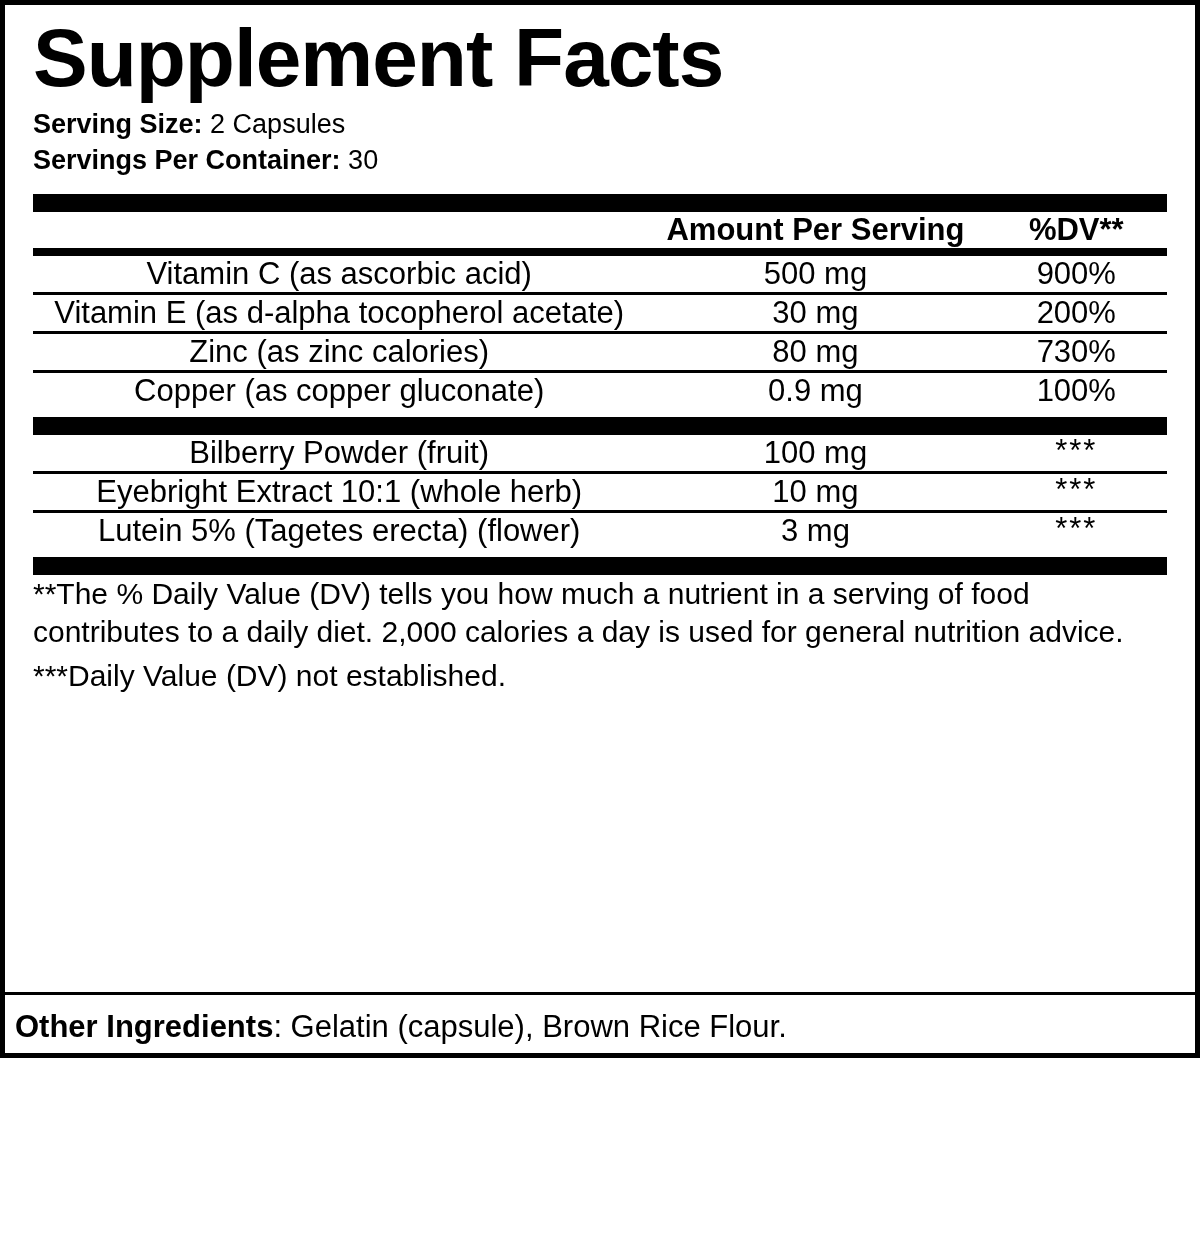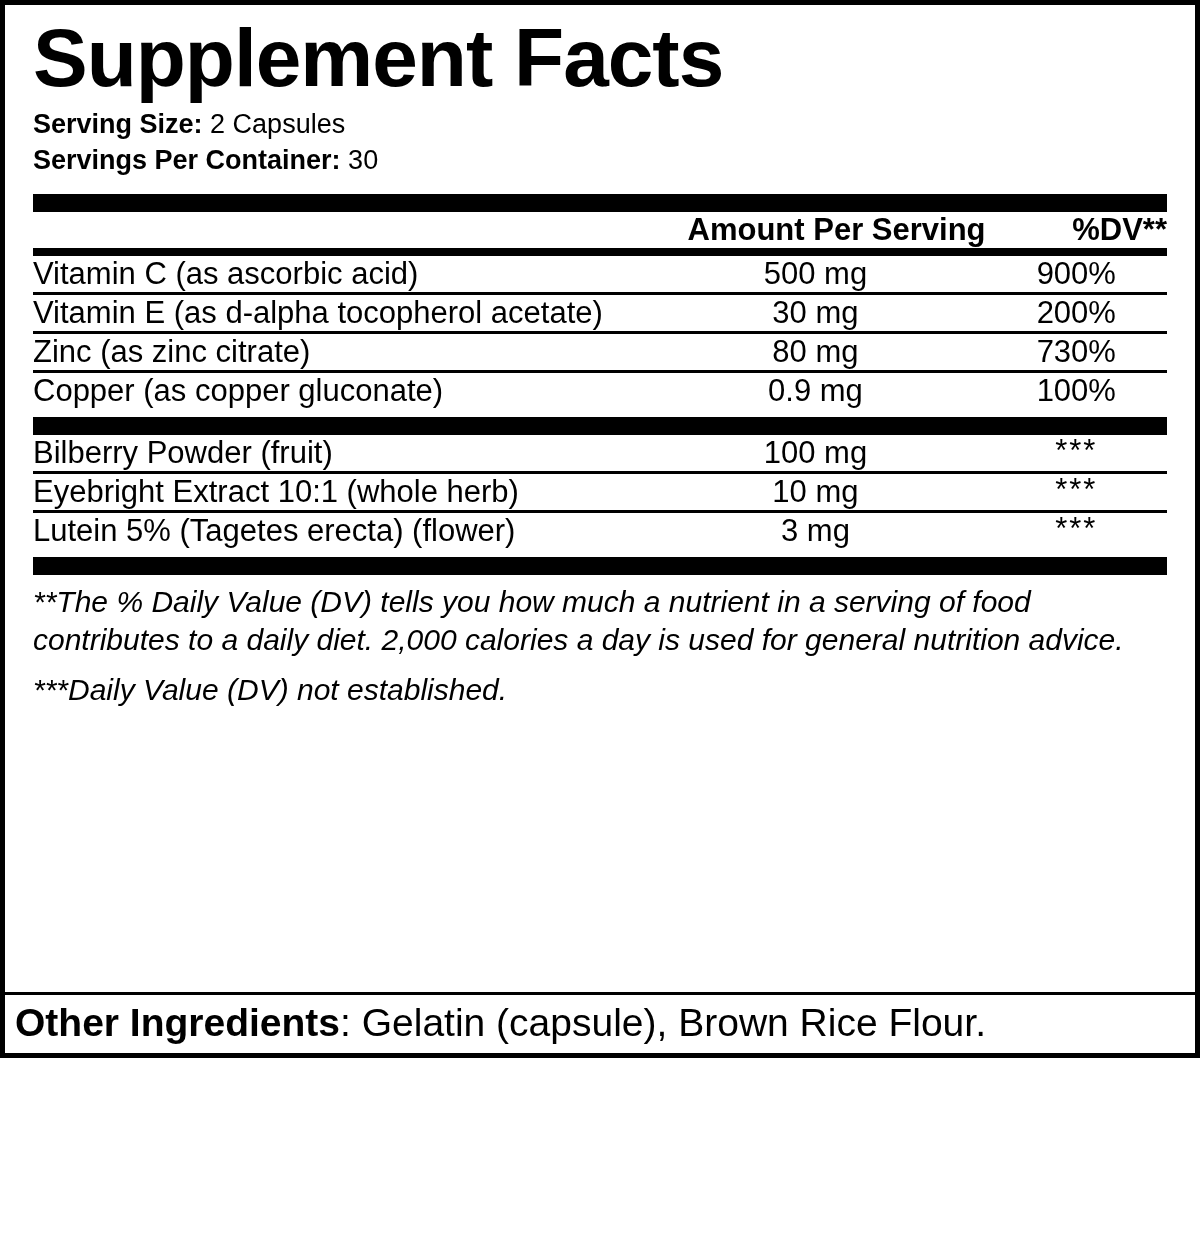--- a/index.html
+++ b/index.html
@@ -49,20 +49,21 @@
     background: #000000;
   }
   table.facts {
     width: 100%;
     border-collapse: collapse;
     table-layout: fixed;
   }
   table.facts td {
     padding: 0;
     vertical-align: bottom;
+    text-align: center;
   }
   .col-name  { width: 54%; }
   .col-amt   { width: 30%; }
   .col-dv    { width: 16%; }
 
   .hdr td {
     font-size: 31px;
     font-weight: 700;
     text-align: right;
     padding: 8px 0 6px 0;
@@ -86,36 +87,35 @@
     line-height: 0.9;
     letter-spacing: 2px;
   }
   .row-sep {
     height: 3px;
     background: #000000;
   }
   .footnotes {
     font-size: 30px;
     line-height: 1.26;
-    padding-top: 8px;
-    font-style: italic;
+    padding-top: 0;
   }
   .footnotes p {
     margin: 0 0 0 0;
   }
   .footnotes p + p {
-    margin-top: 12px;
+    margin-top: 6px;
   }
   .other {
     position: absolute;
     left: 0;
     right: 0;
     bottom: 8px;
     padding: 0 10px;
-    font-size: 39px;
+    font-size: 31px;
     white-space: nowrap;
   }
   .other .lbl { font-weight: 700; }
   .other-divider {
     position: absolute;
     left: 0;
     right: 0;
     bottom: 58px;
     height: 3px;
     background: #000000;
@@ -167,21 +167,21 @@
       <td class="col-name">Vitamin E (as d-alpha tocopherol acetate)</td>
       <td class="col-amt amt">30 mg</td>
       <td class="col-dv dv">200%</td>
     </tr>
     <tr>
           <td colspan="3">
             <div class="row-sep"></div>
           </td>
         </tr>
     <tr class="row">
-      <td class="col-name">Zinc (as zinc citrate)</td>
+      <td class="col-name">Zinc (as zinc calories)</td>
       <td class="col-amt amt">80 mg</td>
       <td class="col-dv dv">730%</td>
     </tr>
     <tr>
           <td colspan="3">
             <div class="row-sep"></div>
           </td>
         </tr>
     <tr class="row">
       <td class="col-name">Copper (as copper gluconate)</td>

